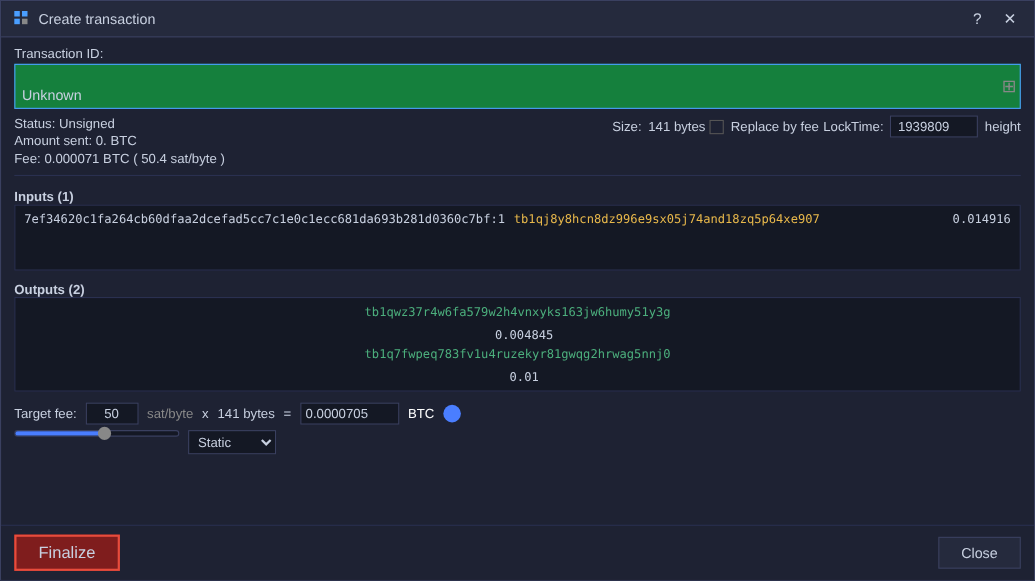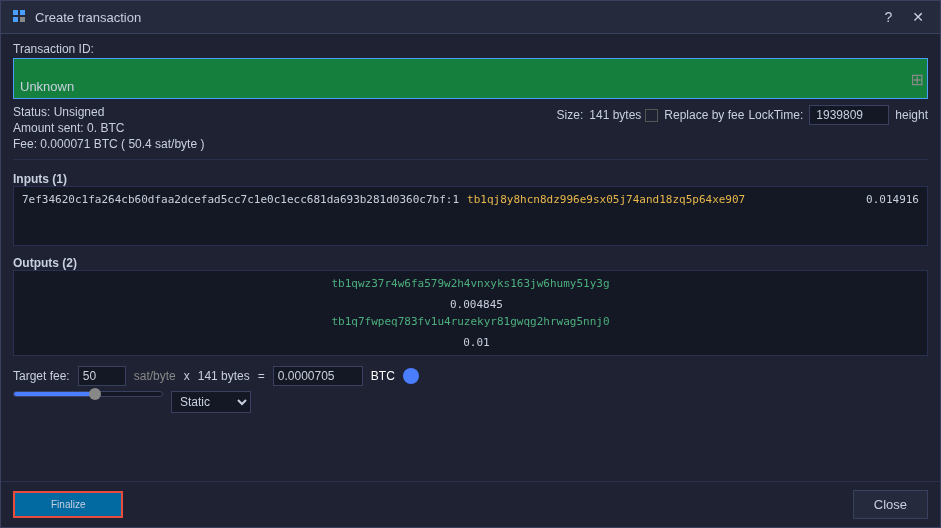--- a/index.html
+++ b/index.html
@@ -200,21 +200,21 @@
       display: flex;
       align-items: center;
       gap: 8px;
       margin-top: 4px;
     }
     .fee-label { color: #c8d0e0; font-size: 12px; }
     .fee-input {
       background: #141824;
       border: 1px solid #3a4060;
       color: #c8d0e0;
-      padding: 2px 4px;
+      padding: 2px 16px;
       font-size: 12px;
       width: 48px;
     }
     .fee-unit { color: #888; font-size: 12px; }
     .fee-x { color: #c8d0e0; font-size: 12px; }
     .fee-bytes { color: #c8d0e0; font-size: 12px; }
     .fee-eq { color: #c8d0e0; font-size: 12px; }
     .fee-btc-input {
       background: #141824;
       border: 1px solid #3a4060;
@@ -276,25 +276,25 @@
 
     .bottom-bar {
       display: flex;
       align-items: center;
       justify-content: space-between;
       padding: 8px 12px;
       border-top: 1px solid #2a3050;
       background: #1e2233;
     }
     .finalize-btn {
-      background: #0369a1;
+      background: #7f1d1d;
       border: 2px solid #e74c3c;
       color: #c8d0e0;
-      padding: 6px 36px;
-      font-size: 10px;
+      padding: 6px 20px;
+      font-size: 15px;
       cursor: pointer;
     }
     .close-btn {
       background: #252a3d;
       border: 1px solid #3a4060;
       color: #c8d0e0;
       padding: 6px 20px;
       font-size: 13px;
       cursor: pointer;
     }

